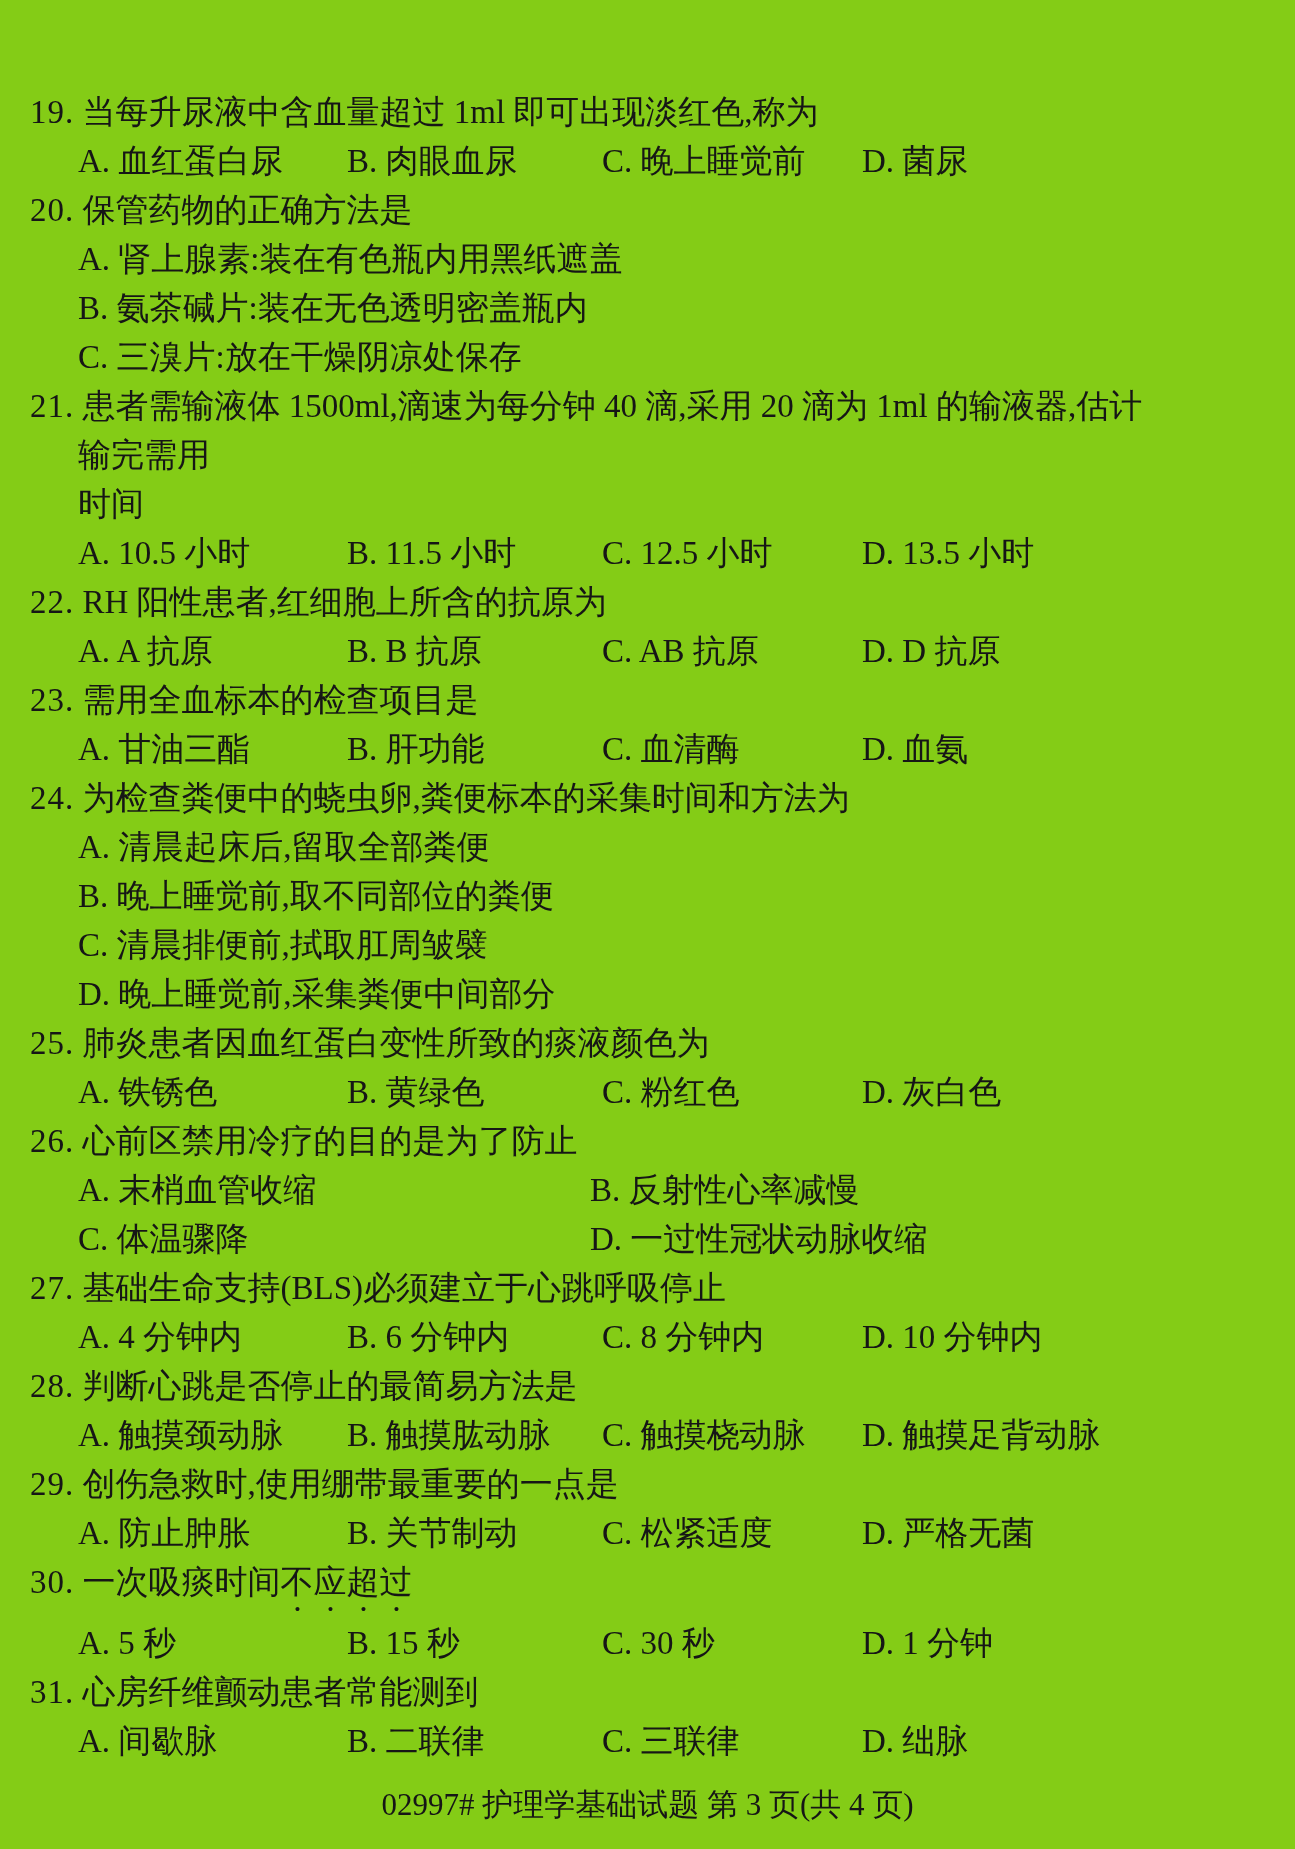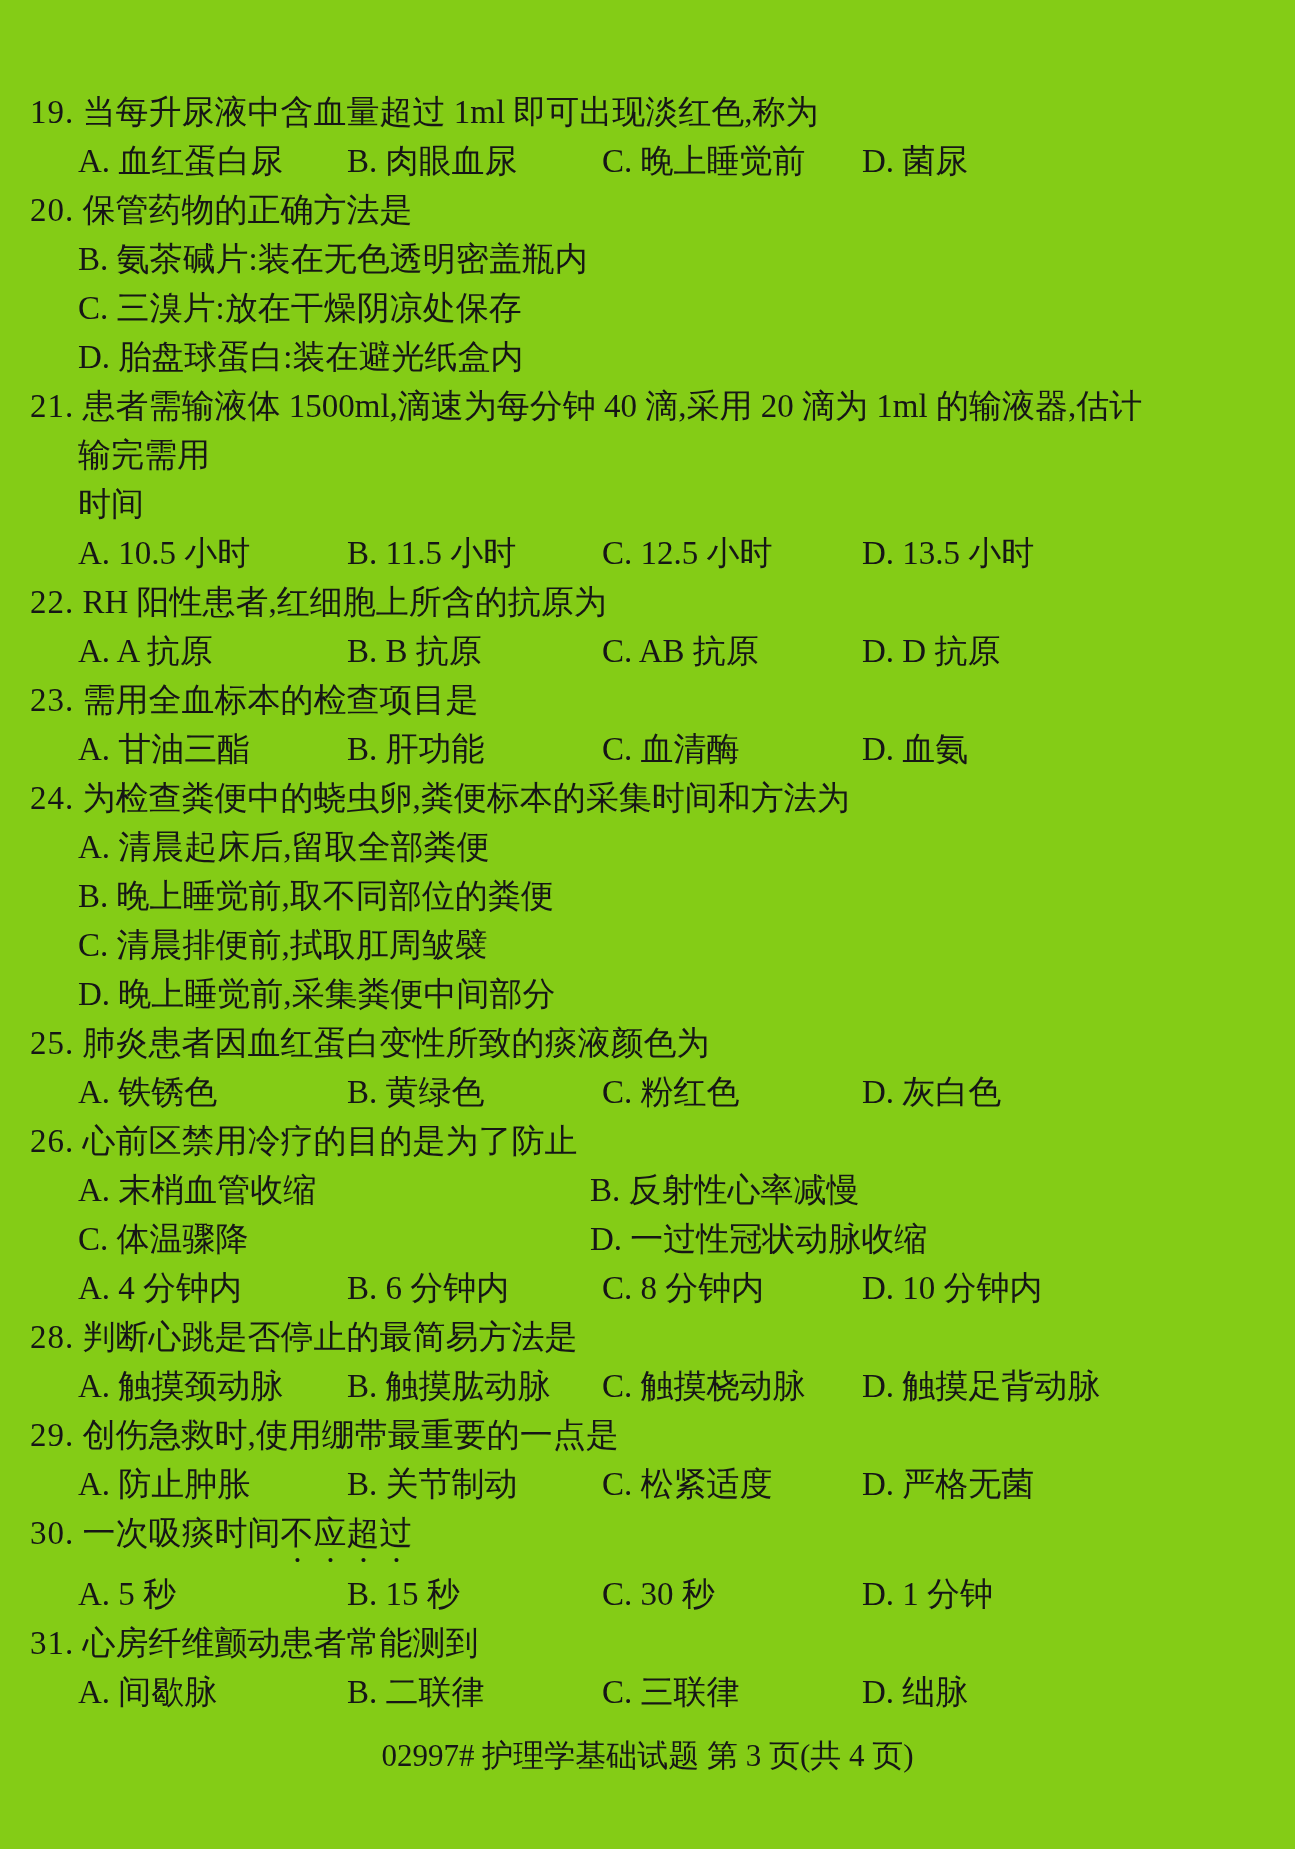--- a/index.html
+++ b/index.html
@@ -82,23 +82,23 @@
       <span class="opt pos-c"><span>C.</span> <span>晚上睡觉前</span></span>
       <span class="opt pos-d"><span>D.</span> <span>菌尿</span></span>
     </div>
   </section>
 
   <section class="question">
     <div class="stem">
       <span class="qnum">20.</span>
       <span>保管药物的正确方法是</span>
     </div>
+    <div class="sopt"><span>A.</span> <span>肾上腺素:装在有色瓶内用黑纸遮盖</span></div>
     <div class="sopt"><span>B.</span> <span>氨茶碱片:装在无色透明密盖瓶内</span></div>
     <div class="sopt"><span>C.</span> <span>三溴片:放在干燥阴凉处保存</span></div>
-    <div class="sopt"><span>D.</span> <span>胎盘球蛋白:装在避光纸盒内</span></div>
   </section>
 
   <section class="question">
     <div class="stem">
       <span class="qnum">21.</span>
       <span>患者需输液体 1500ml,滴速为每分钟 40 滴,采用 20 滴为 1ml 的输液器,估计输完需用</span>
     </div>
     <div class="stem-cont">时间</div>
     <div class="opt-line">
       <span class="opt pos-a"><span>A.</span> <span>10.5 小时</span></span>
@@ -167,20 +167,24 @@
       <span class="opt pos-a"><span>A.</span> <span>末梢血管收缩</span></span>
       <span class="opt pos-c2"><span>B.</span> <span>反射性心率减慢</span></span>
     </div>
     <div class="opt-line">
       <span class="opt pos-a"><span>C.</span> <span>体温骤降</span></span>
       <span class="opt pos-c2"><span>D.</span> <span>一过性冠状动脉收缩</span></span>
     </div>
   </section>
 
   <section class="question">
+    <div class="stem">
+      <span class="qnum">27.</span>
+      <span>基础生命支持(BLS)必须建立于心跳呼吸停止</span>
+    </div>
     <div class="opt-line">
       <span class="opt pos-a"><span>A.</span> <span>4 分钟内</span></span>
       <span class="opt pos-b"><span>B.</span> <span>6 分钟内</span></span>
       <span class="opt pos-c"><span>C.</span> <span>8 分钟内</span></span>
       <span class="opt pos-d"><span>D.</span> <span>10 分钟内</span></span>
     </div>
   </section>
 
   <section class="question">
     <div class="stem">

